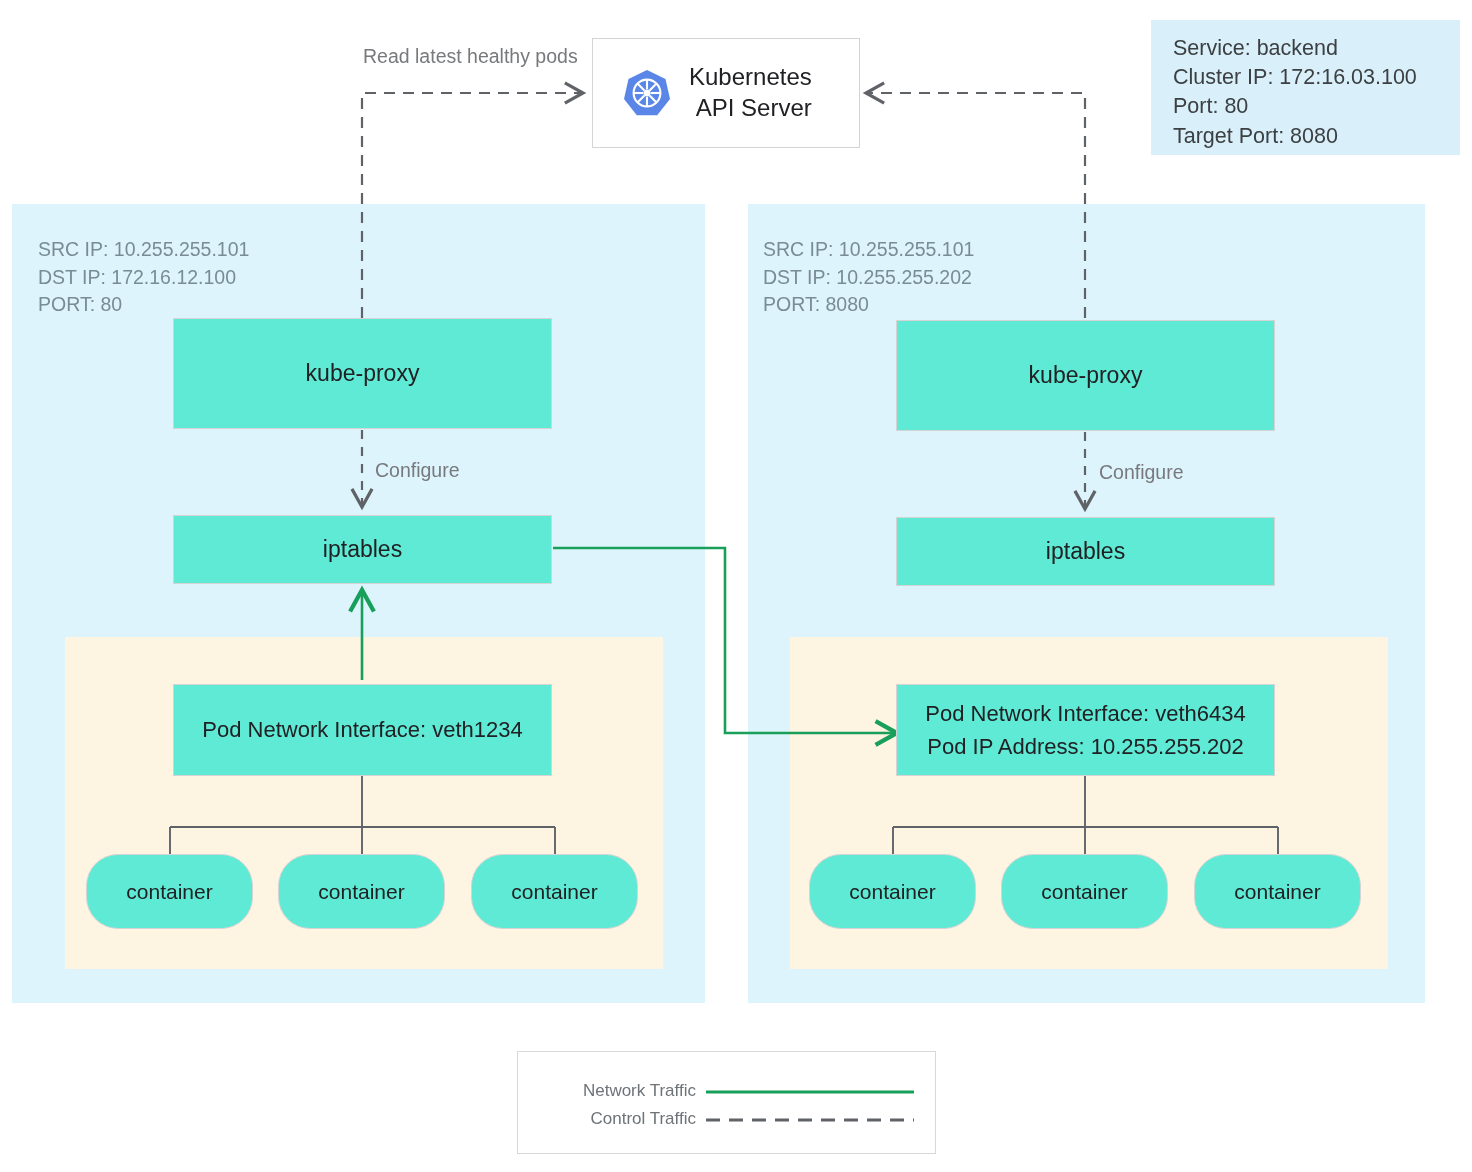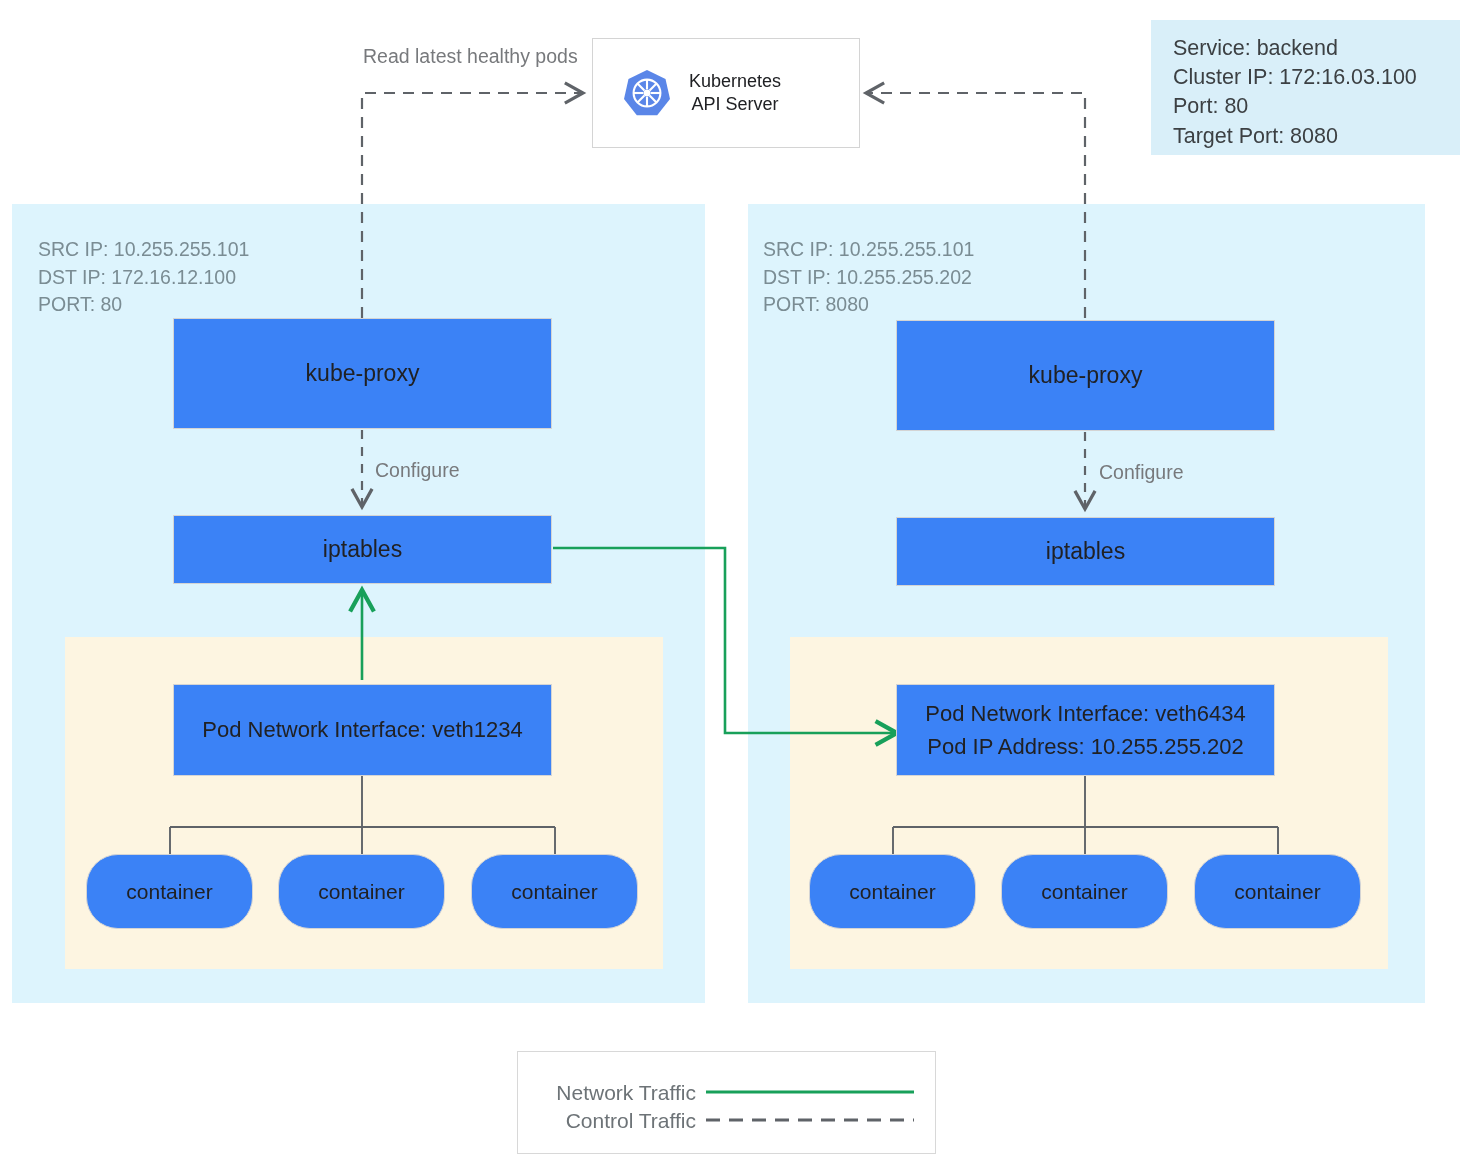--- a/index.html
+++ b/index.html
@@ -25,21 +25,21 @@
     background: #ddf4fd;
   }
 
   
   .pod-region {
     background: #fdf5e1;
   }
 
   
   .box {
-    background: #3b82f6;
+    background: #5eead4;
     border: 1px solid #d4d4d4;
     box-sizing: border-box;
     display: flex;
     align-items: center;
     justify-content: center;
     text-align: center;
     color: #1f1f1f;
   }
 
   .box-title {
@@ -87,42 +87,42 @@
     background: #ffffff;
     border: 1px solid #d4d4d4;
     box-sizing: border-box;
     display: flex;
     flex-direction: row;
     align-items: center;
     gap: 16px;
     padding-left: 28px;
   }
   .api-label {
-    font-size: 18px;
+    font-size: 24px;
     color: #202124;
     line-height: 1.28;
     white-space: pre-line;
-    text-align: center;
+    text-align: right;
   }
 
   
   .edge-label {
     font-size: 19.5px;
     color: #77797c;
     white-space: nowrap;
   }
 
   
   .legend-box {
     background: #ffffff;
     border: 1px solid #d8d8d8;
     box-sizing: border-box;
   }
   .legend-label {
-    font-size: 21px;
+    font-size: 17px;
     color: #6d7377;
     text-align: right;
     white-space: nowrap;
   }
 
   svg { display: block; overflow: visible; }
 </style>
 </head>
 <body>
 

